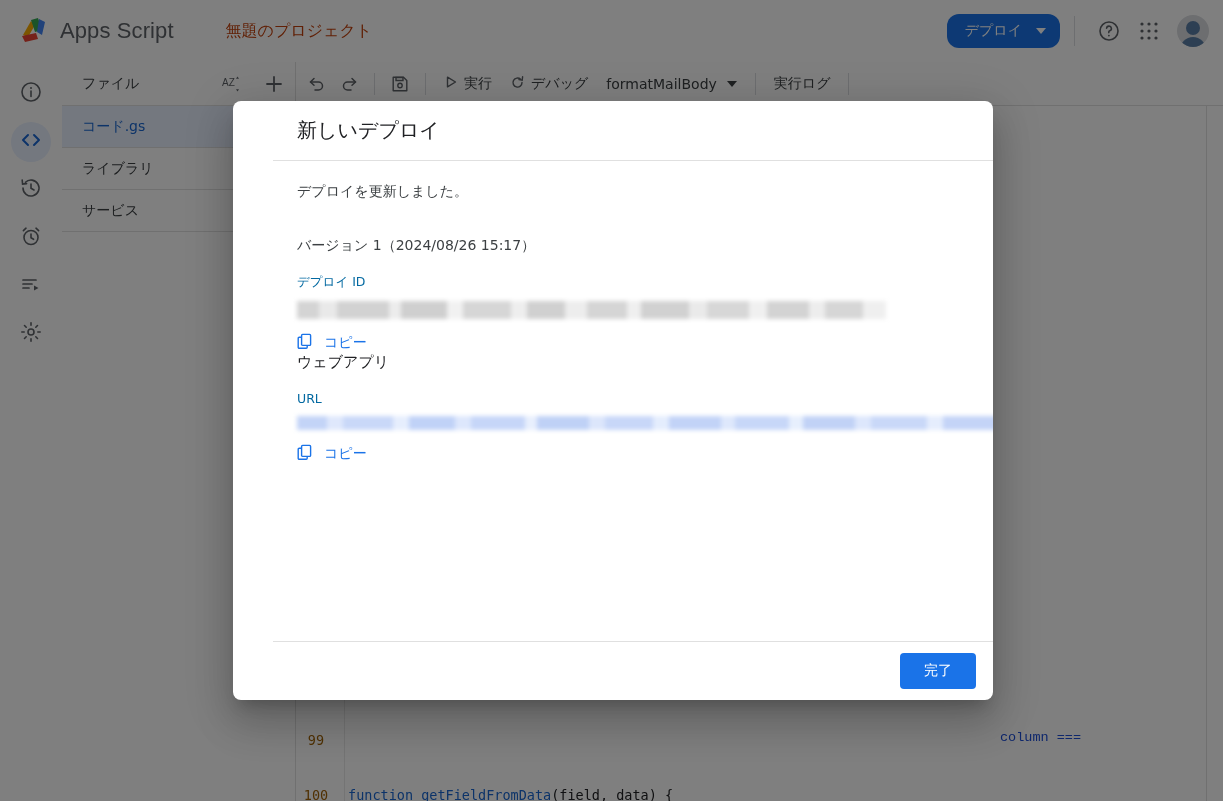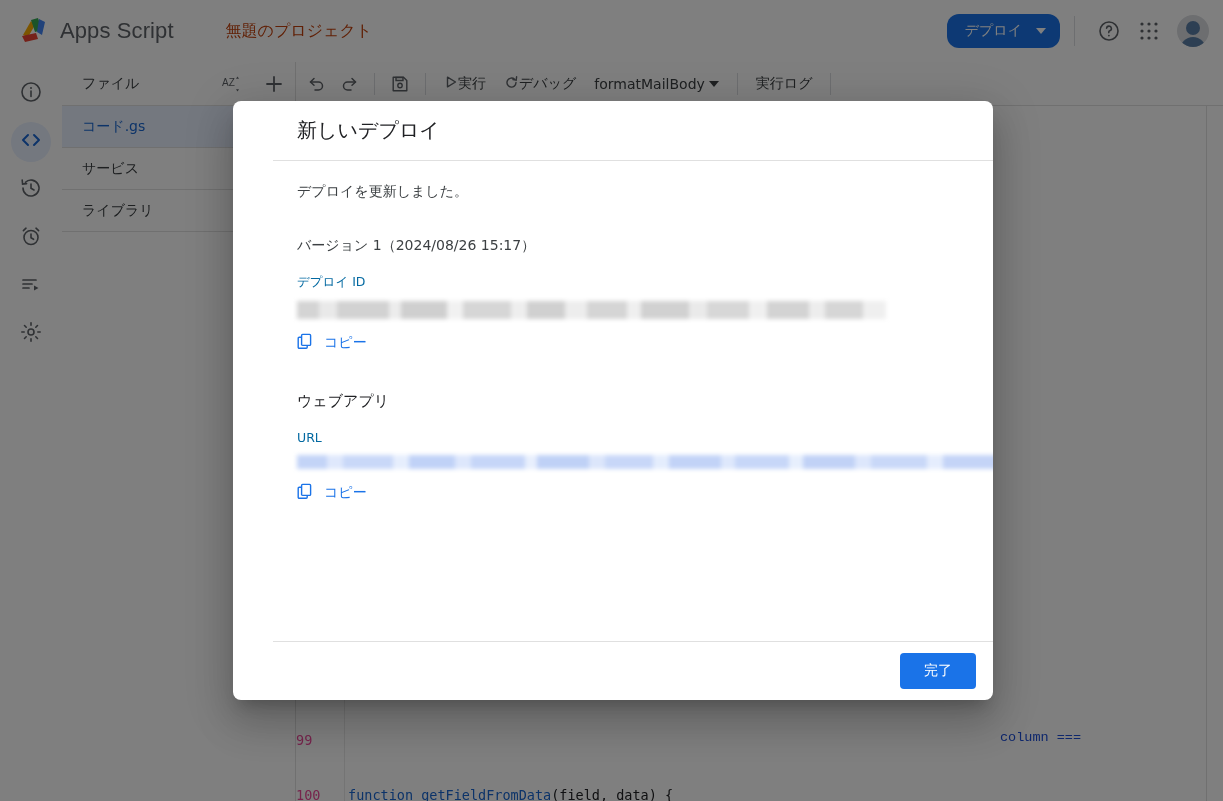--- a/index.html
+++ b/index.html
@@ -92,42 +92,42 @@
 
   
   .edtoolbar {
     position: absolute; left: 296px; top: 62px; width: 927px; height: 44px;
     background: #fff; display: flex; align-items: center;
     border-bottom: 1px solid #e0e0e0; padding-left: 6px; gap: 2px;
   }
   .tb-icon { width: 30px; height: 30px; display:flex; align-items:center; justify-content:center; color:#5f6368; cursor:pointer; }
   .tb-div { width: 1px; height: 22px; background: #dadce0; margin: 0 8px; }
   .tb-text {
-    display: flex; align-items: center; font-size: 14px; color: #3c4043;
+    display: flex; align-items: center; gap: 6px; font-size: 14px; color: #3c4043;
     padding: 0 8px; height: 30px; cursor: pointer;
     font-family: "DejaVu Sans", sans-serif;
   }
   .tb-caret {
     width: 0; height: 0; border-left: 5px solid transparent;
     border-right: 5px solid transparent; border-top: 6px solid #3c4043; margin-left: 4px;
   }
 
   
   .codearea {
     position: absolute; left: 296px; top: 106px; width: 910px; height: 695px;
     background: #fff; overflow: hidden;
   }
   .gutter-line { position: absolute; left: 48px; top: 0; width: 1px; height: 695px; background: #e8e8e8; }
   .code-lines {
     position: absolute; left: 0; top: 588px;
     font-family: "DejaVu Sans Mono", monospace; font-size: 13.5px; line-height: 18.4px;
     white-space: pre;
   }
   .cl { display: flex; height: 18.4px; }
-  .ln { width: 52px; text-align: left; padding-right: 12px; color: #ec4899; }
+  .ln { width: 52px; text-align: center; padding-right: 12px; color: #a16207; }
   .ctxt { color: #202124; }
   .k-kw { color: #1967d2; }
   .k-fn { color: #1967d2; }
   .frag-right {
     position: absolute; left: 704px; top: 624px;
     font-family: Liberation Mono, monospace; font-size: 13.5px; color: #1d4ed8;
     white-space: pre;
   }
 
   
@@ -146,21 +146,21 @@
   }
   .dlg-head {
     height: 60px; display: flex; align-items: center; padding: 0 24px;
     border-bottom: 1px solid #e0e0e0; flex: none;
   }
   .dlg-title { font-size: 20px; color: #202124; font-family: "DejaVu Sans", sans-serif; }
   .dlg-body { flex: 1; padding: 22px 24px 0 24px; position: relative; overflow: hidden; }
   .dlg-msg { font-size: 14px; color: #3c4043; font-family: "DejaVu Sans", sans-serif; }
   .dlg-version { font-size: 14px; color: #3c4043; margin-top: 36px; font-family: "DejaVu Sans", sans-serif; }
   .dlg-label { font-size: 12.5px; color: #0369a1; margin-top: 19px; font-family: "DejaVu Sans", sans-serif; }
-  .dlg-section { font-size: 15px; color: #202124; margin-top: 39px; font-family: "DejaVu Sans", sans-serif; }
+  .dlg-section { font-size: 15px; color: #202124; font-family: "DejaVu Sans", sans-serif; }
 
   .blur-id {
     margin-top: 10px; height: 18px; width: 589px;
     background:
       linear-gradient(90deg,
         #d4d4d4 0 22px, #e9e9e9 22px 40px, #d2d2d2 40px 92px, #ececec 92px 104px,
         #cfcfcf 104px 150px, #f1f1f1 150px 166px, #d6d6d6 166px 214px, #eeeeee 214px 230px,
         #d0d0d0 230px 268px, #ededed 268px 290px, #d5d5d5 290px 330px, #efefef 330px 344px,
         #d1d1d1 344px 392px, #eaeaea 392px 410px, #d7d7d7 410px 452px, #f0f0f0 452px 470px,
         #d3d3d3 470px 512px, #ededed 512px 528px, #d6d6d6 528px 566px, #efefef 566px 589px);
@@ -319,24 +319,24 @@
             <svg width="22" height="22" viewBox="0 0 22 22" stroke="#5f6368" stroke-width="1.8" stroke-linecap="round">
               <path d="M11 4v14M4 11h14"></path>
             </svg>
           </span>
         </span>
       </div>
       <div class="fp-row selected">
         <span>コード.gs</span>
       </div>
       <div class="fp-row">
+        <span>ライブラリ</span>
+      </div>
+      <div class="fp-row">
         <span>サービス</span>
-      </div>
-      <div class="fp-row">
-        <span>ライブラリ</span>
       </div>
     </div>
 
     <div class="edtoolbar">
       <div class="tb-icon">
         <svg width="20" height="20" viewBox="0 0 20 20" fill="none" stroke="#5f6368" stroke-width="1.5" stroke-linecap="round">
           <path d="M4 8h7.5a4 4 0 0 1 0 8H8"></path>
             <polyline points="7,4.5 3.5,8 7,11.2"></polyline>
         </svg>
       </div>

